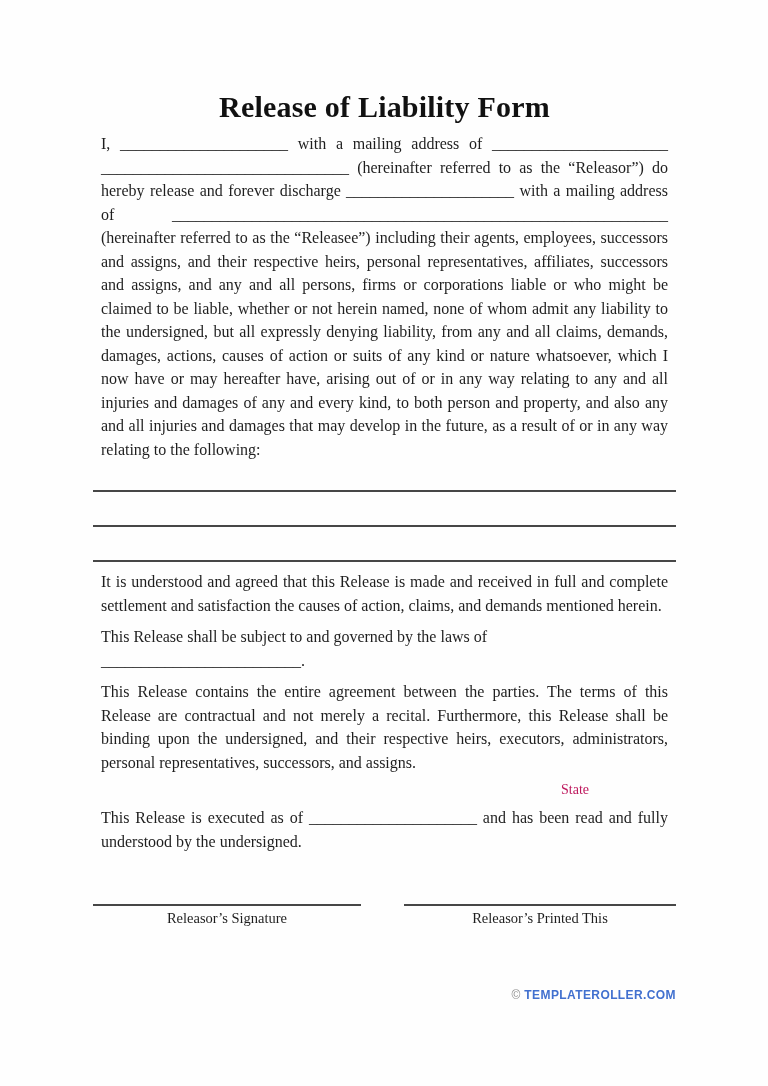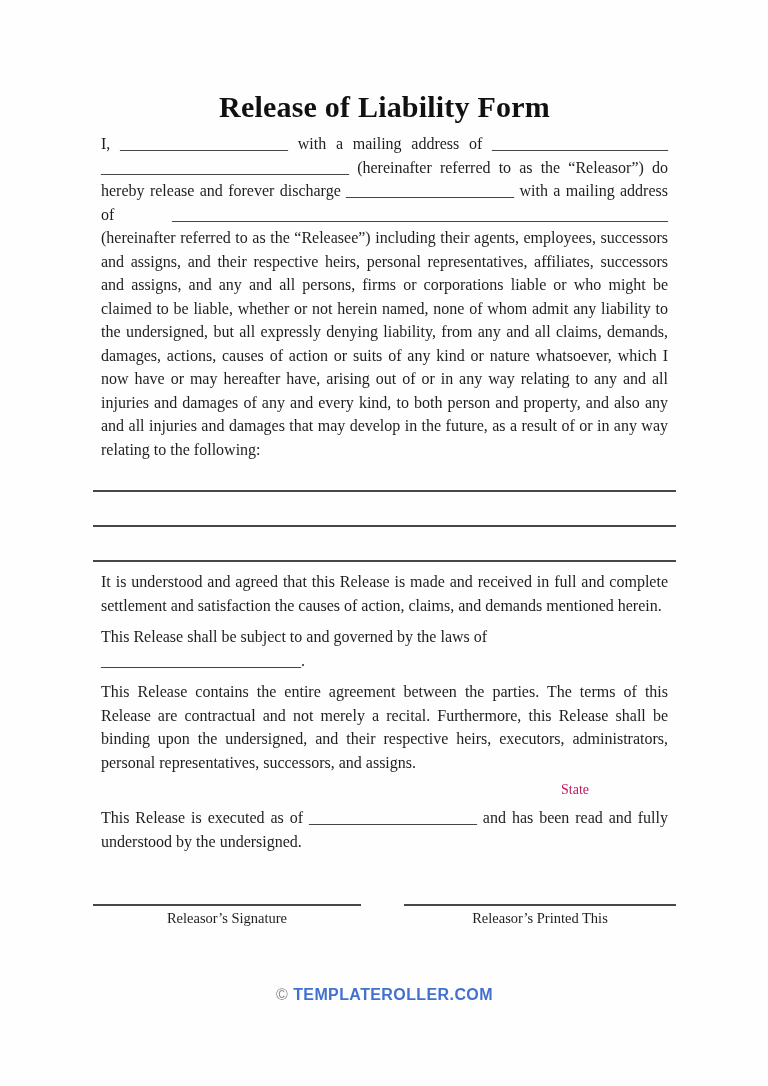--- a/index.html
+++ b/index.html
@@ -56,23 +56,23 @@
   .sig-line { height: 0; border-top: 2px solid #474747; }
   .sig-label {
     margin-top: 4px;
     text-align: center;
     font-size: 14.5px;
     line-height: 17px;
     color: #1e1e1e;
   }
   .footer {
     margin-top: 60px;
-    text-align: center;
+    text-align: right;
     font-family: "Liberation Sans", "DejaVu Sans", sans-serif;
-    font-size: 16px;
+    font-size: 12px;
     line-height: 16px;
     letter-spacing: 0.4px;
     font-weight: bold;
   }
   .footer .copy { color: #8e8e8e; font-weight: normal; }
   .footer .brand { color: #4170cf; text-decoration: none; cursor: pointer; }
 </style>
 </head>
 <body>
 

